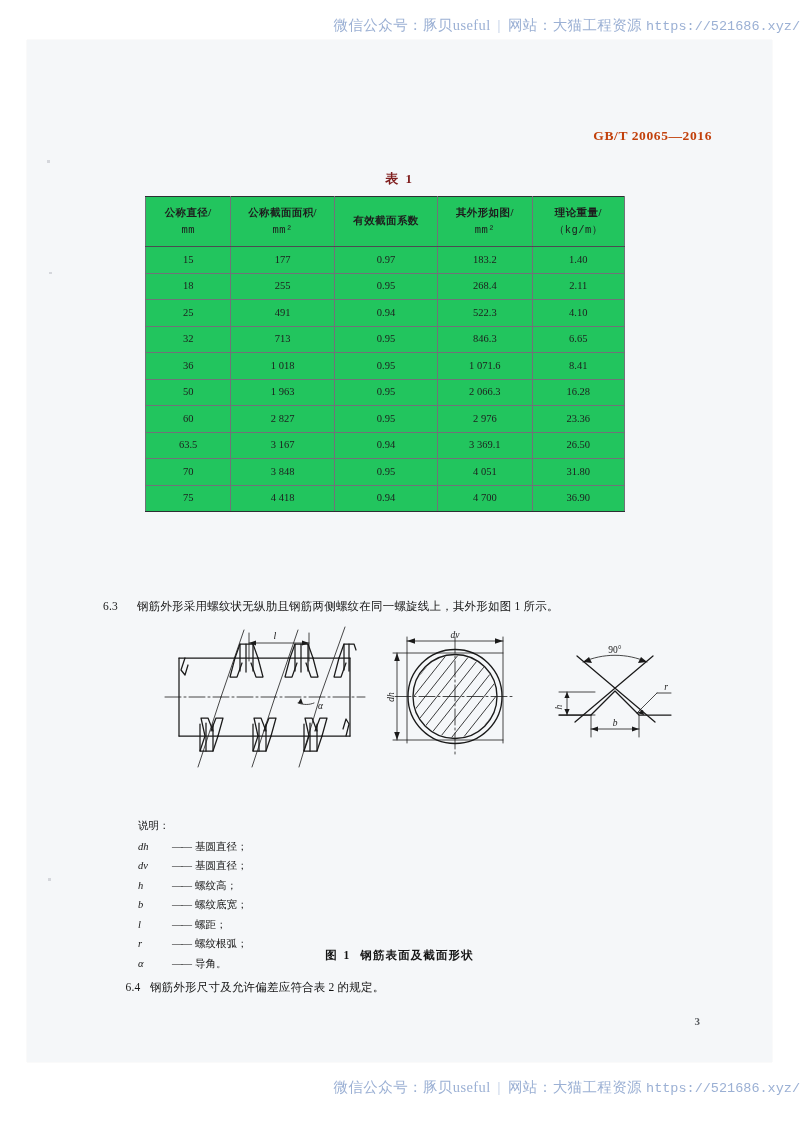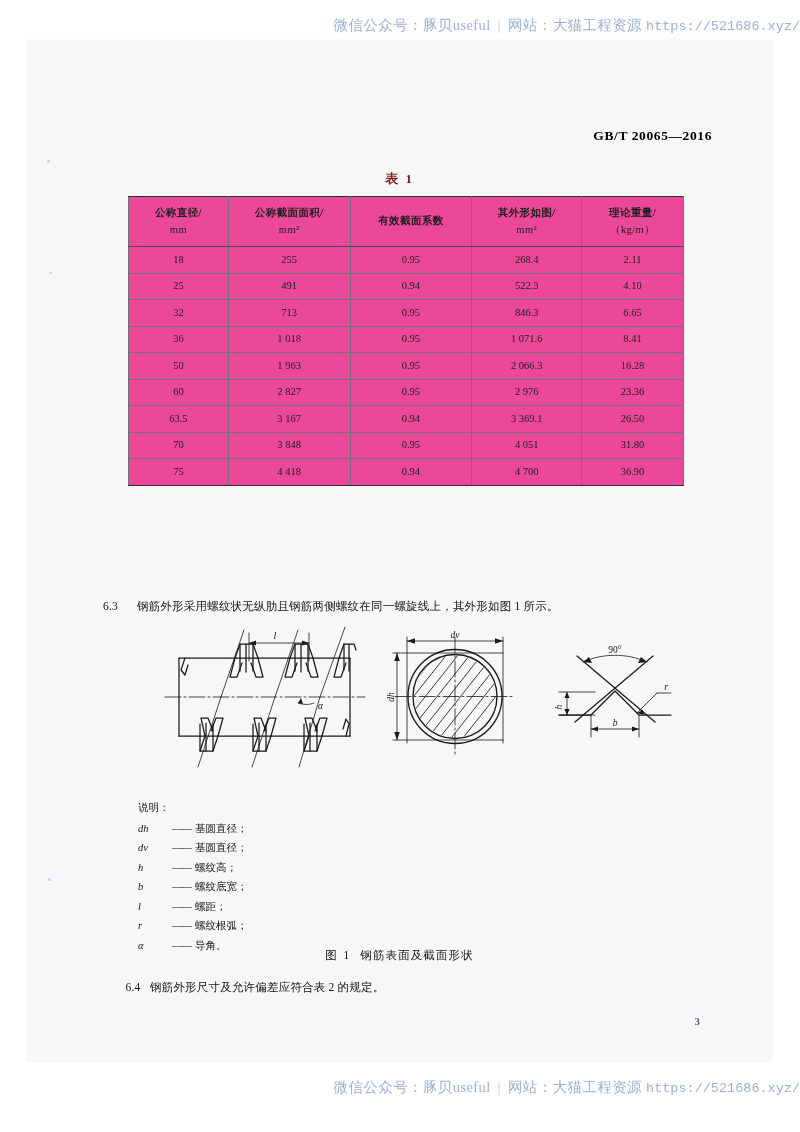--- a/index.html
+++ b/index.html
@@ -58,63 +58,63 @@
   }
 
   
   #std-number {
     position: absolute;
     right: 60px;
     top: 88px;
     font-size: 13.5px;
     font-weight: bold;
     letter-spacing: 0.6px;
-    color: #000000;
+    color: #c2410c;
     font-family: "Liberation Serif", "DejaVu Serif", serif;
   }
 
   
   #table-title {
     position: absolute;
     left: 0;
     top: 130px;
     width: 745px;
     text-align: center;
     font-size: 13px;
     font-weight: bold;
     letter-spacing: 2px;
     color: #7f1d1d;
   }
 
   #spec-table {
     position: absolute;
-    left: 101px;
+    left: 118px;
     top: 156px;
-    width: 556px;
+    width: 480px;
     border-collapse: collapse;
     font-size: 10.5px;
     color: #1d1d1d;
-    background: #ec4899;
+    background: #22c55e;
   }
   #spec-table td, #spec-table th {
     border: 1px solid #6f7378;
     text-align: center;
     padding: 0;
     font-weight: normal;
     line-height: 1.35;
   }
   #spec-table thead th {
     height: 49px;
     font-weight: bold;
     font-size: 10.5px;
     letter-spacing: .4px;
     border-top: 1.6px solid #2c2f33;
     border-bottom: 1.2px solid #4a4d51;
   }
-  #spec-table thead th .unit { display:block; margin-top: 3px; font-weight: normal; }
+  #spec-table thead th .unit { display:block; margin-top: 3px; font-weight: normal; font-family: Liberation Mono, monospace; }
   #spec-table tbody td { height: 25.5px; font-size: 10.5px; }
   #spec-table tbody tr:last-child td { border-bottom: 1.6px solid #2c2f33; }
   #spec-table col.c1 { width: 100px; }
   #spec-table col.c2 { width: 122px; }
   #spec-table col.c3 { width: 122px; }
   #spec-table col.c4 { width: 110px; }
   #spec-table col.c5 { width: 102px; }
 
   
   .clause {
@@ -135,21 +135,21 @@
     top: 585px;
     width: 530px;
     height: 145px;
   }
   #figure-area svg { display: block; }
 
   
   #legend {
     position: absolute;
     left: 111px;
-    top: 758px;
+    top: 776px;
     font-size: 10.5px;
     color: #151515;
     line-height: 19.5px;
   }
   #legend .head { font-size: 10.5px; margin-bottom: 1px; }
   #legend .row { white-space: nowrap; }
   #legend .sym {
     display: inline-block;
     width: 34px;
     font-style: italic;
@@ -158,21 +158,21 @@
   #legend .dash { letter-spacing: -1px; padding-right: 4px; }
 
   
   #fig-caption {
     position: absolute;
     left: 0;
     top: 908px;
     width: 745px;
     text-align: center;
     font-size: 11.5px;
-    font-weight: normal;
+    font-weight: bold;
     letter-spacing: 1.1px;
     color: #141414;
   }
   #fig-caption .cap-num { letter-spacing: 2px; padding-right: 9px; }
 
   
   #page-number {
     position: absolute;
     right: 72px;
     top: 975px;
@@ -224,20 +224,27 @@
           <span class="unit">mm²</span>
         </th>
         <th>
           <span>理论重量/</span>
           <span class="unit">（kg/m）</span>
         </th>
       </tr>
     </thead>
     <tbody id="spec-table-body">
         <tr>
+          <td>15</td>
+          <td>177</td>
+          <td>0.97</td>
+          <td>183.2</td>
+          <td>1.40</td>
+        </tr>
+        <tr>
           <td>18</td>
           <td>255</td>
           <td>0.95</td>
           <td>268.4</td>
           <td>2.11</td>
         </tr>
         <tr>
           <td>25</td>
           <td>491</td>
           <td>0.94</td>

